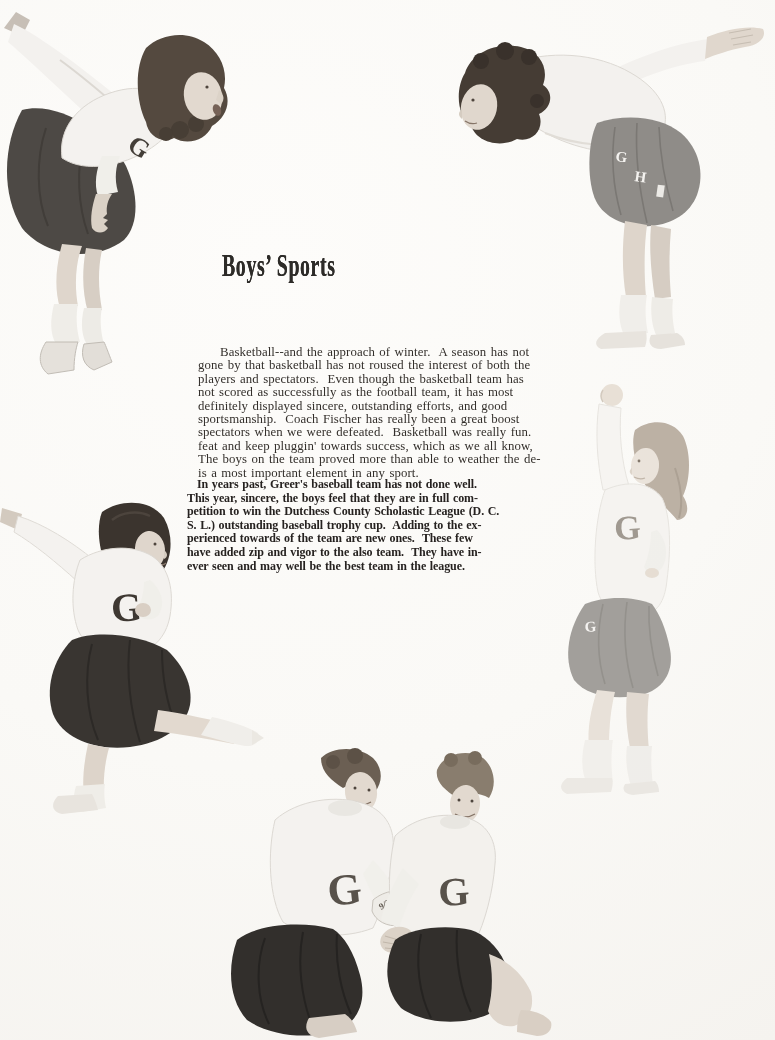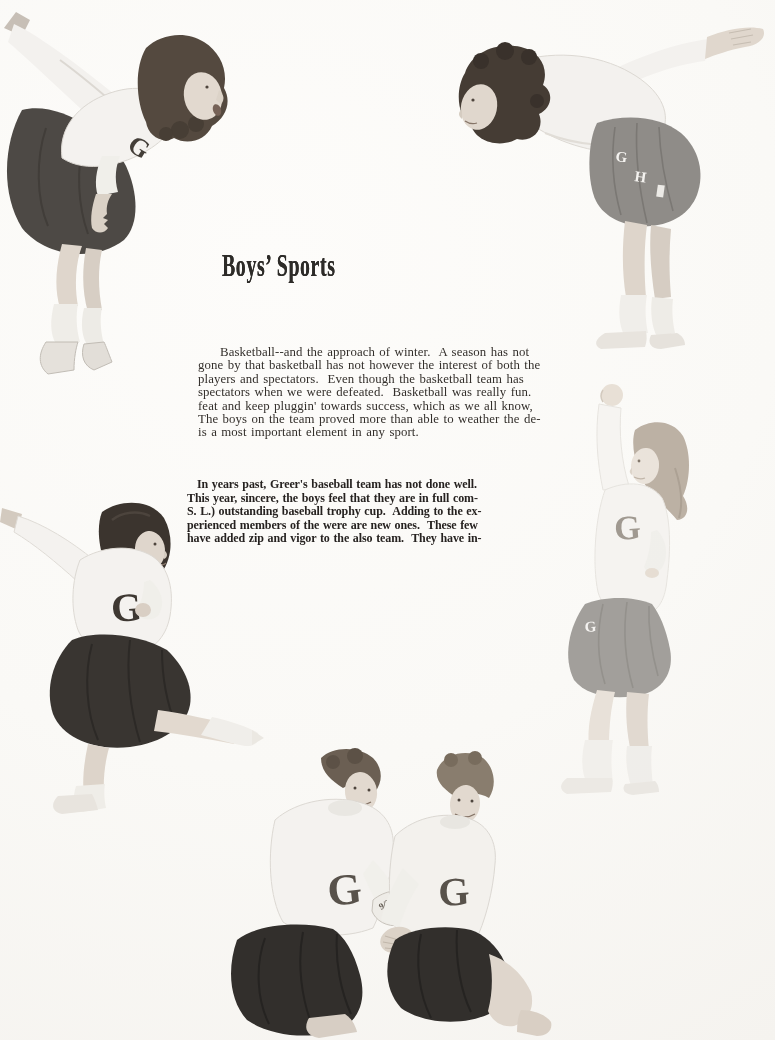--- a/index.html
+++ b/index.html
@@ -31,34 +31,39 @@
 <body>
 
 <div class="page">
 
   <div class="title-wrap">
     <span class="t">Boys’ Sports</span>
   </div>
 
   <div class="para p1">
     <div class="ln ind1">Basketball--and the approach of winter.  A season has not</div>
-    <div class="ln">gone by that basketball has not however the interest of both the</div>
+    <div class="ln">gone by that basketball has not roused the interest of both the</div>
     <div class="ln">players and spectators.  Even though the basketball team has</div>
+    <div class="ln">not scored as successfully as the football team, it has most</div>
+    <div class="ln">definitely displayed sincere, outstanding efforts, and good</div>
+    <div class="ln">sportsmanship.  Coach Fischer has really been a great boost</div>
     <div class="ln">spectators when we were defeated.  Basketball was really fun.</div>
     <div class="ln">feat and keep pluggin' towards success, which as we all know,</div>
     <div class="ln">The boys on the team proved more than able to weather the de-</div>
     <div class="ln">is a most important element in any sport.</div>
   </div>
 
   <div class="para p2">
     <div class="ln ind2">In years past, Greer's baseball team has not done well.</div>
     <div class="ln">This year, sincere, the boys feel that they are in full com-</div>
+    <div class="ln">petition to win the Dutchess County Scholastic League (D. C.</div>
     <div class="ln">S. L.) outstanding baseball trophy cup.  Adding to the ex-</div>
-    <div class="ln">perienced members of the were are new ones.  These few</div>
+    <div class="ln">perienced towards of the team are new ones.  These few</div>
     <div class="ln">have added zip and vigor to the also team.  They have in-</div>
+    <div class="ln">ever seen and may well be the best team in the league.</div>
   </div>
 
   <svg class="photo" style="left:0;top:8px" width="235" height="370" viewBox="0 0 235 370">
     <g>
       <path d="M4,20 L16,4 L30,12 L22,28 Z" fill="#c9bfb2"></path>
       <path d="M14,16 C40,28 80,58 134,102 L116,132 C70,92 36,58 8,34 Z" fill="#f3f1ed"></path>
       <path d="M60,52 C90,74 112,94 128,108" stroke="#ddd8d0" stroke-width="2" fill="none"></path>
     </g>
     <g>
       <path d="M22,102 C4,134 0,184 22,220 C46,250 96,254 124,232 C140,216 138,184 126,158 C110,126 58,92 22,102 Z" fill="#4e4943"></path>

